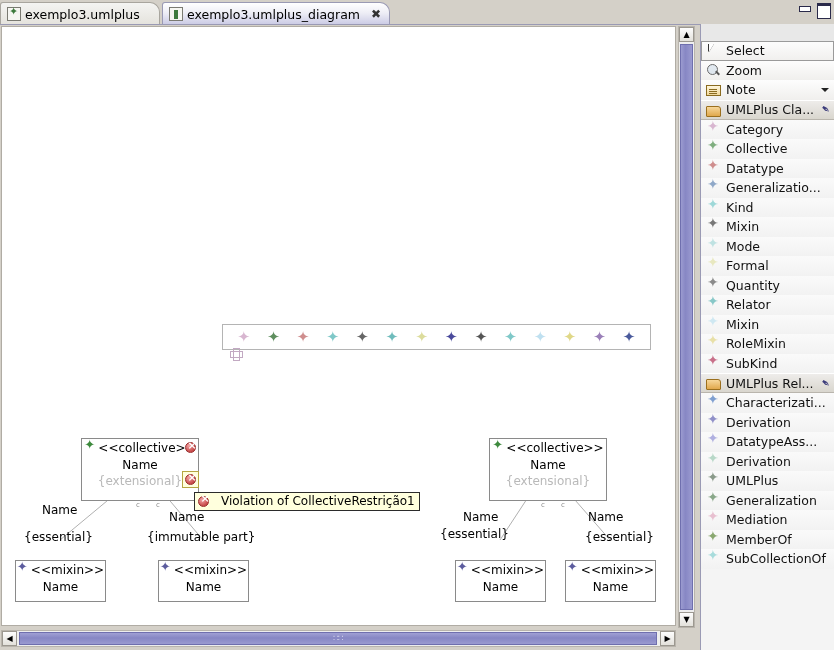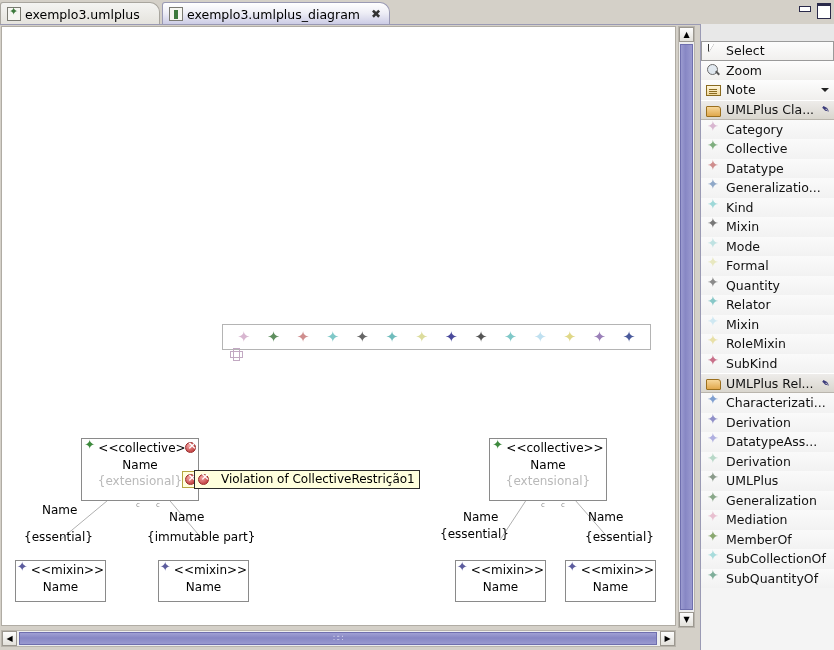--- a/index.html
+++ b/index.html
@@ -359,21 +359,21 @@
           <span>&lt;&lt;collective&gt;&gt;</span>
         </div>
         <div class="nm">Name</div>
         <div class="constraint">{extensional}</div>
       </div>
       <div class="err-badge" style="left:183px; top:415px;"></div>
       <div class="err-frame" style="left:180px; top:444px;">
         <div class="err-badge" style="left:2px; top:2px;"></div>
       </div>
 
-      <div class="tooltip-err" style="left:192px; top:443px;gap:12px;">
+      <div class="tooltip-err" style="left:192px; top:465px;gap:12px;">
         <span class="dot"></span>
         <span>Violation of CollectiveRestrição1</span>
       </div>
 
       <div class="tiny-c" style="left:134px; top:474px;">c</div>
       <div class="tiny-c" style="left:154px; top:474px;">c</div>
 
       <div class="edge-label" style="left:40px; top:476px;">Name</div>
       <div class="edge-label" style="left:22px; top:503px;">{essential}</div>
       <div class="edge-label" style="left:167px; top:483px;">Name</div>
@@ -552,21 +552,17 @@
           <span>Mediation</span>
         </div>
         <div class="pal-item entry">
           <span class="ico diamond" style="color: rgb(138, 168, 112);"></span>
           <span>MemberOf</span>
         </div>
         <div class="pal-item entry">
           <span class="ico diamond" style="color: rgb(168, 220, 220);"></span>
           <span>SubCollectionOf</span>
         </div>
-        <div class="pal-item entry">
-          <span class="ico diamond" style="color: rgb(127, 174, 154);"></span>
-          <span>SubQuantityOf</span>
-        </div>
       </div>
 
   </div>
 
 </div>
 
 </body></html>

